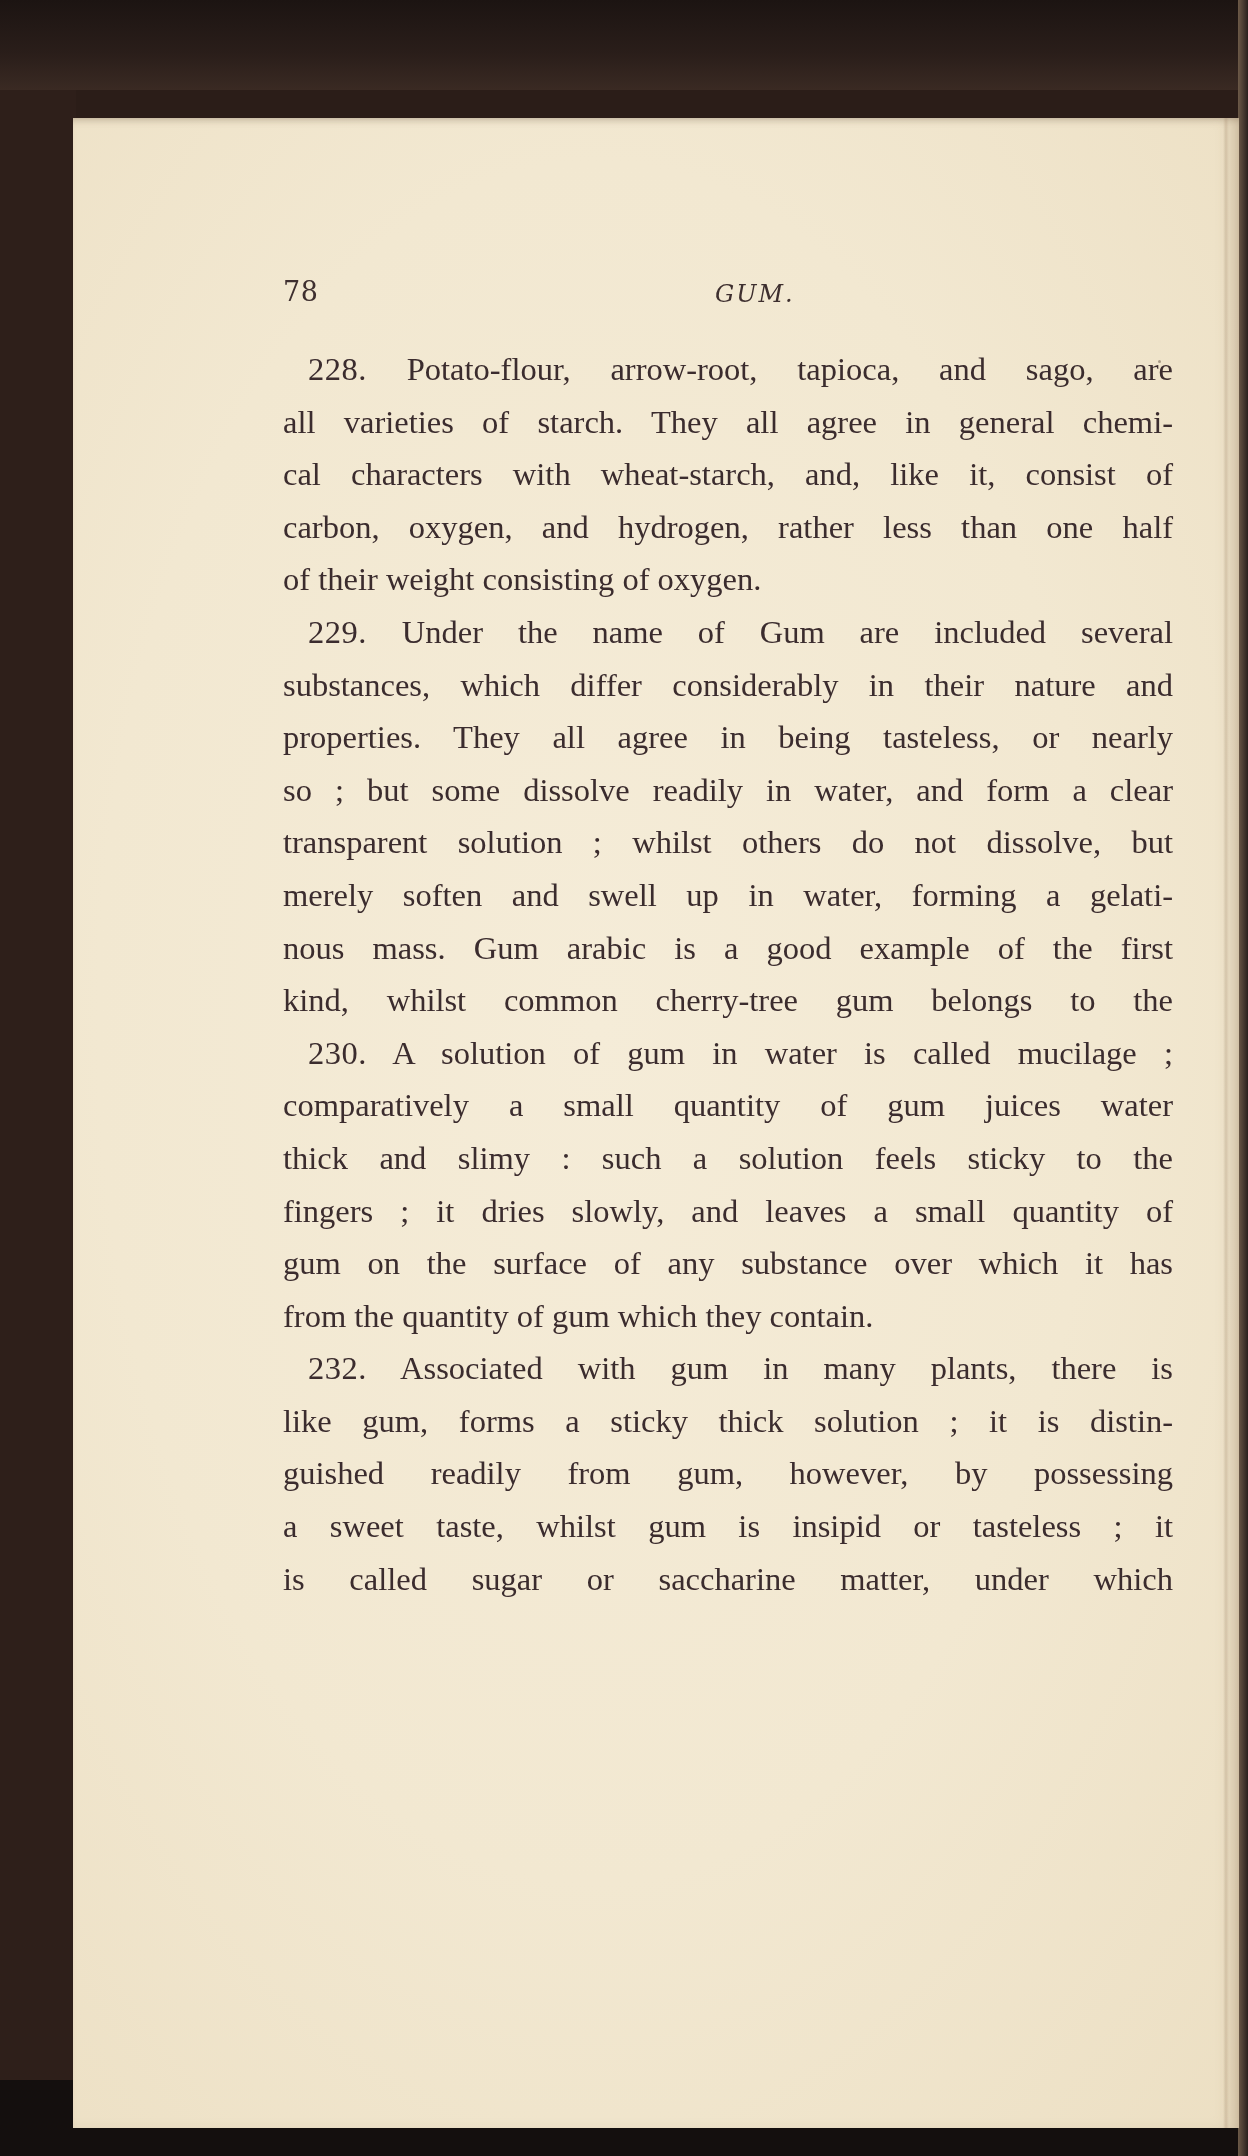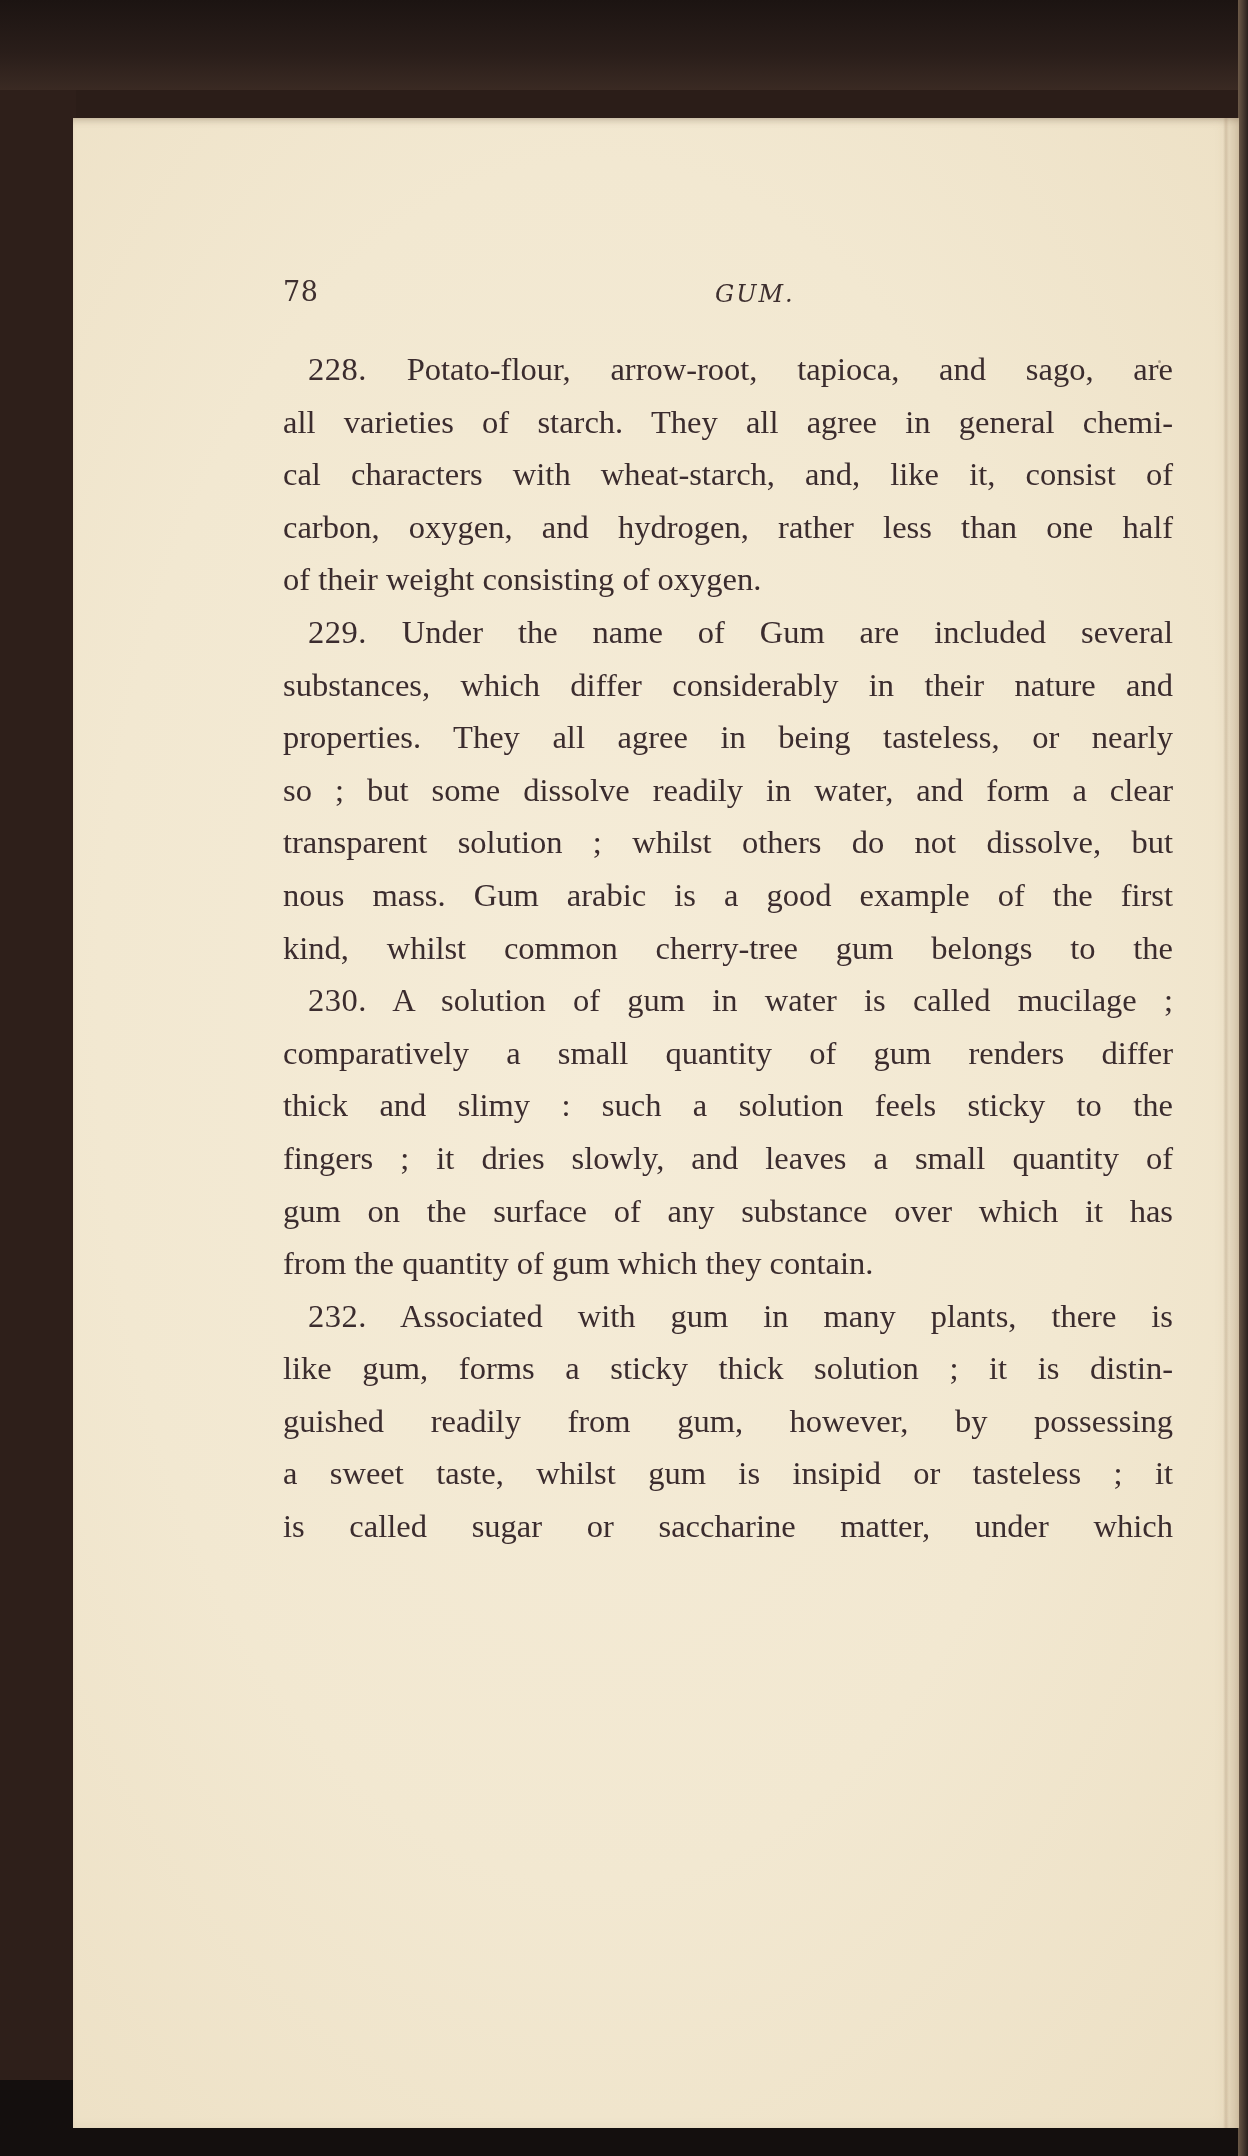--- a/index.html
+++ b/index.html
@@ -142,27 +142,28 @@
       <span class="line">carbon, oxygen, and hydrogen, rather less than one half</span>
       <span class="line last">of their weight consisting of oxygen.</span>
     </div>
 
     <div class="para">
       <span class="line indent"><span class="para-number">229.</span> <span>Under the name of Gum are included several</span></span>
       <span class="line">substances, which differ considerably in their nature and</span>
       <span class="line">properties.  They all agree in being tasteless, or nearly</span>
       <span class="line">so ; but some dissolve readily in water, and form a clear</span>
       <span class="line">transparent solution ; whilst others do not dissolve, but</span>
+      <span class="line">merely soften and swell up in water, forming a gelati-</span>
       <span class="line">nous mass.  Gum arabic is a good example of the first</span>
       <span class="line">kind, whilst common cherry-tree gum belongs to the</span>
     </div>
 
     <div class="para">
       <span class="line indent"><span class="para-number">230.</span> <span>A solution of gum in water is called mucilage ;</span></span>
-      <span class="line">comparatively a small quantity of gum renders differ</span>
+      <span class="line">comparatively a small quantity of gum juices water</span>
       <span class="line">thick and slimy : such a solution feels sticky to the</span>
       <span class="line">fingers ; it dries slowly, and leaves a small quantity of</span>
       <span class="line">gum on the surface of any substance over which it has</span>
       <span class="line last">from the quantity of gum which they contain.</span>
     </div>
 
 
     <div class="para">
       <span class="line indent"><span class="para-number">232.</span> <span>Associated with gum in many plants, there is</span></span>
       <span class="line">like gum, forms a sticky thick solution ; it is distin-</span>

